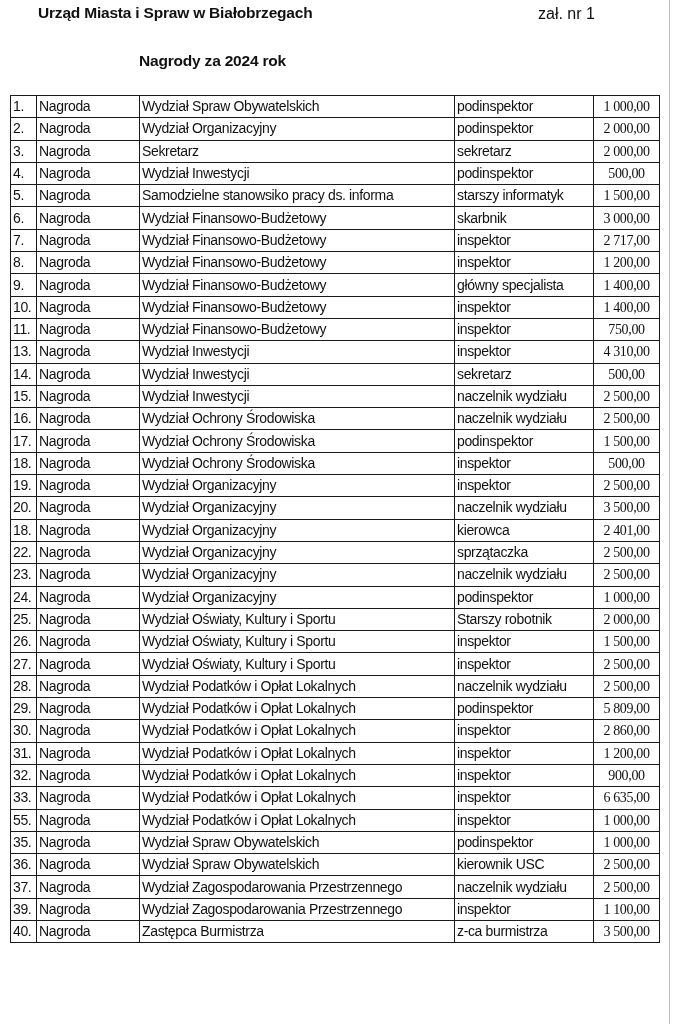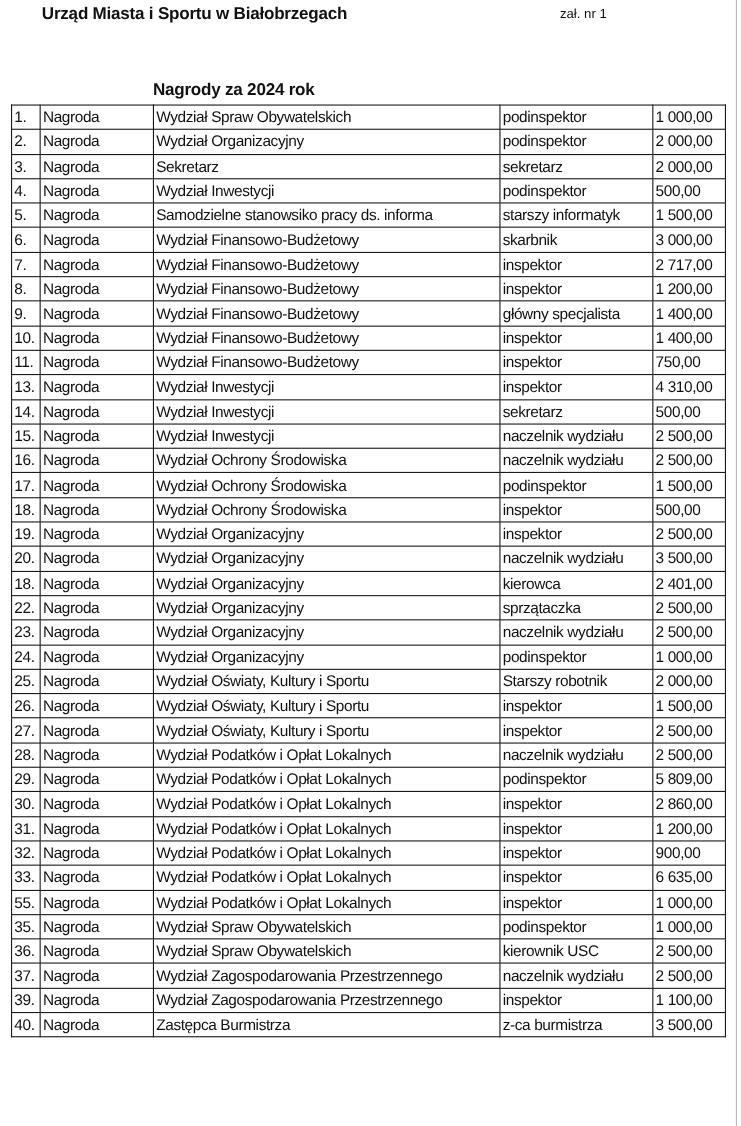--- a/index.html
+++ b/index.html
@@ -4,46 +4,46 @@
 <style>
   html, body { margin: 0; padding: 0; }
   body {
     width: 674px; height: 1024px; background: #ffffff; position: relative; overflow: hidden;
     font-family: "Liberation Sans", "DejaVu Sans", sans-serif; color: #111;
   }
   .header-left {
     position: absolute; left: 38px; top: 4px; font-size: 15.5px; font-weight: bold; letter-spacing: -0.2px;
   }
   .header-right {
-    position: absolute; left: 509px; top: 5px; font-size: 12px;
+    position: absolute; left: 538px; top: 5px; font-size: 16px;
   }
   .doc-title {
-    position: absolute; left: 139px; top: 52px; font-size: 15.5px; font-weight: bold; letter-spacing: -0.2px; margin-top: 21px;
+    position: absolute; left: 139px; top: 52px; font-size: 15.5px; font-weight: bold; letter-spacing: -0.2px;
   }
   .page-edge {
     position: absolute; left: 669px; top: 0; width: 1px; height: 1024px; background: #bbb;
   }
   table.awards {
     position: absolute; left: 10px; top: 95px; border-collapse: collapse; table-layout: fixed;
     width: 650px; font-size: 14px; letter-spacing: -0.35px;
   }
   table.awards td {
     border: 1.6px solid #1a1a1a; height: 21.3px; padding: 0 2px; white-space: nowrap; overflow: hidden;
     line-height: 21px; vertical-align: middle;
   }
   td.c-no { width: 21px; padding-left: 2px; }
   td.c-type { width: 98px; }
   td.c-dept { width: 310px; }
   td.c-pos { width: 134px; }
-  td.c-amt { text-align: left; padding-right: 3px; }
+  td.c-amt { text-align: center; padding-right: 3px; font-family: Liberation Serif, serif; }
 </style>
 </head>
 <body>
 
-<div class="header-left">Urząd Miasta i Sportu w Białobrzegach</div>
+<div class="header-left">Urząd Miasta i Spraw w Białobrzegach</div>
 <div class="header-right">zał. nr 1</div>
 <div class="doc-title">Nagrody za 2024 rok</div>
 <div class="page-edge"></div>
 
 <table class="awards">
   <tbody id="awards-body">
       <tr>
         <td class="c-no">1.</td>
         <td class="c-type">Nagroda</td>
         <td class="c-dept">Wydział Spraw Obywatelskich</td>

